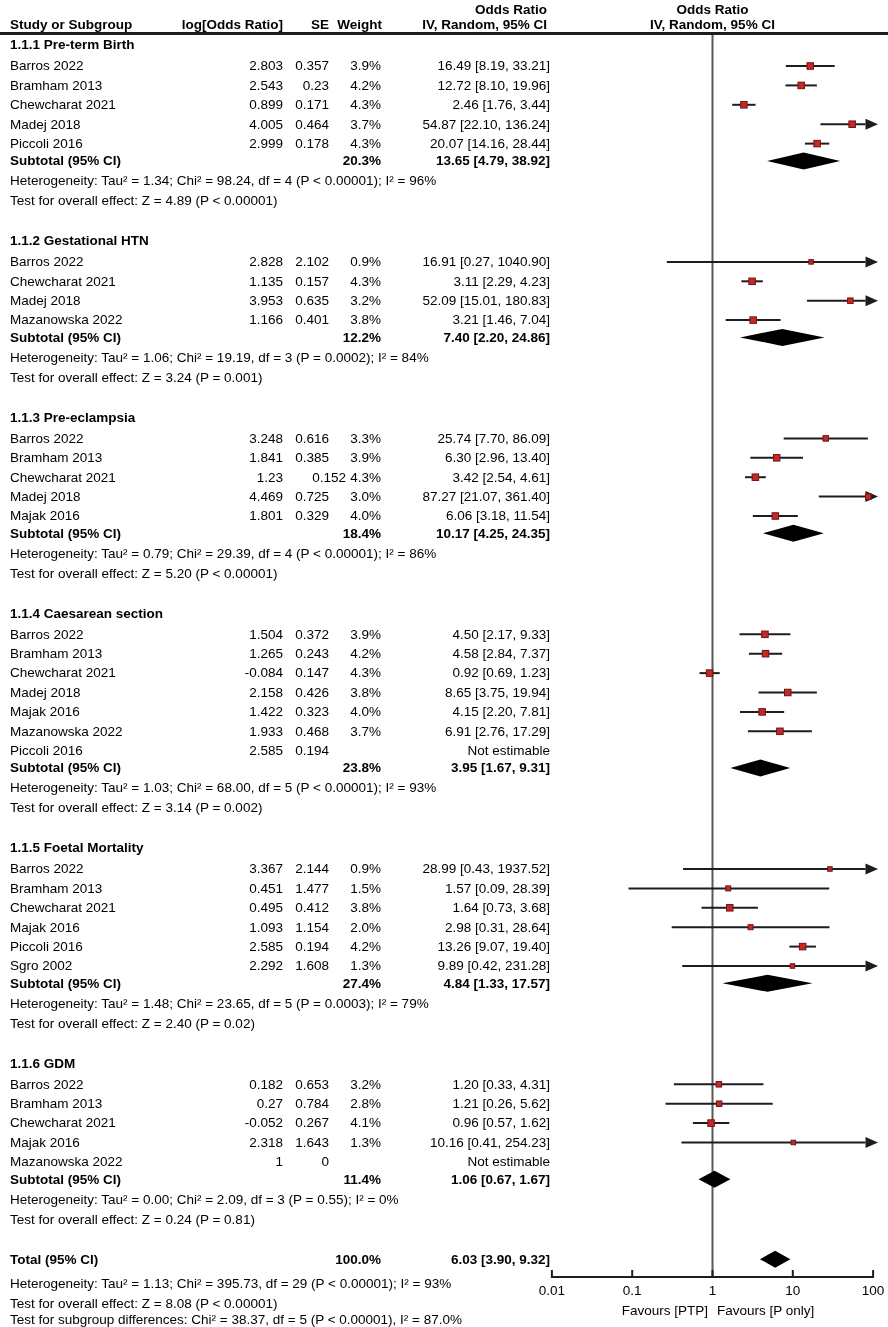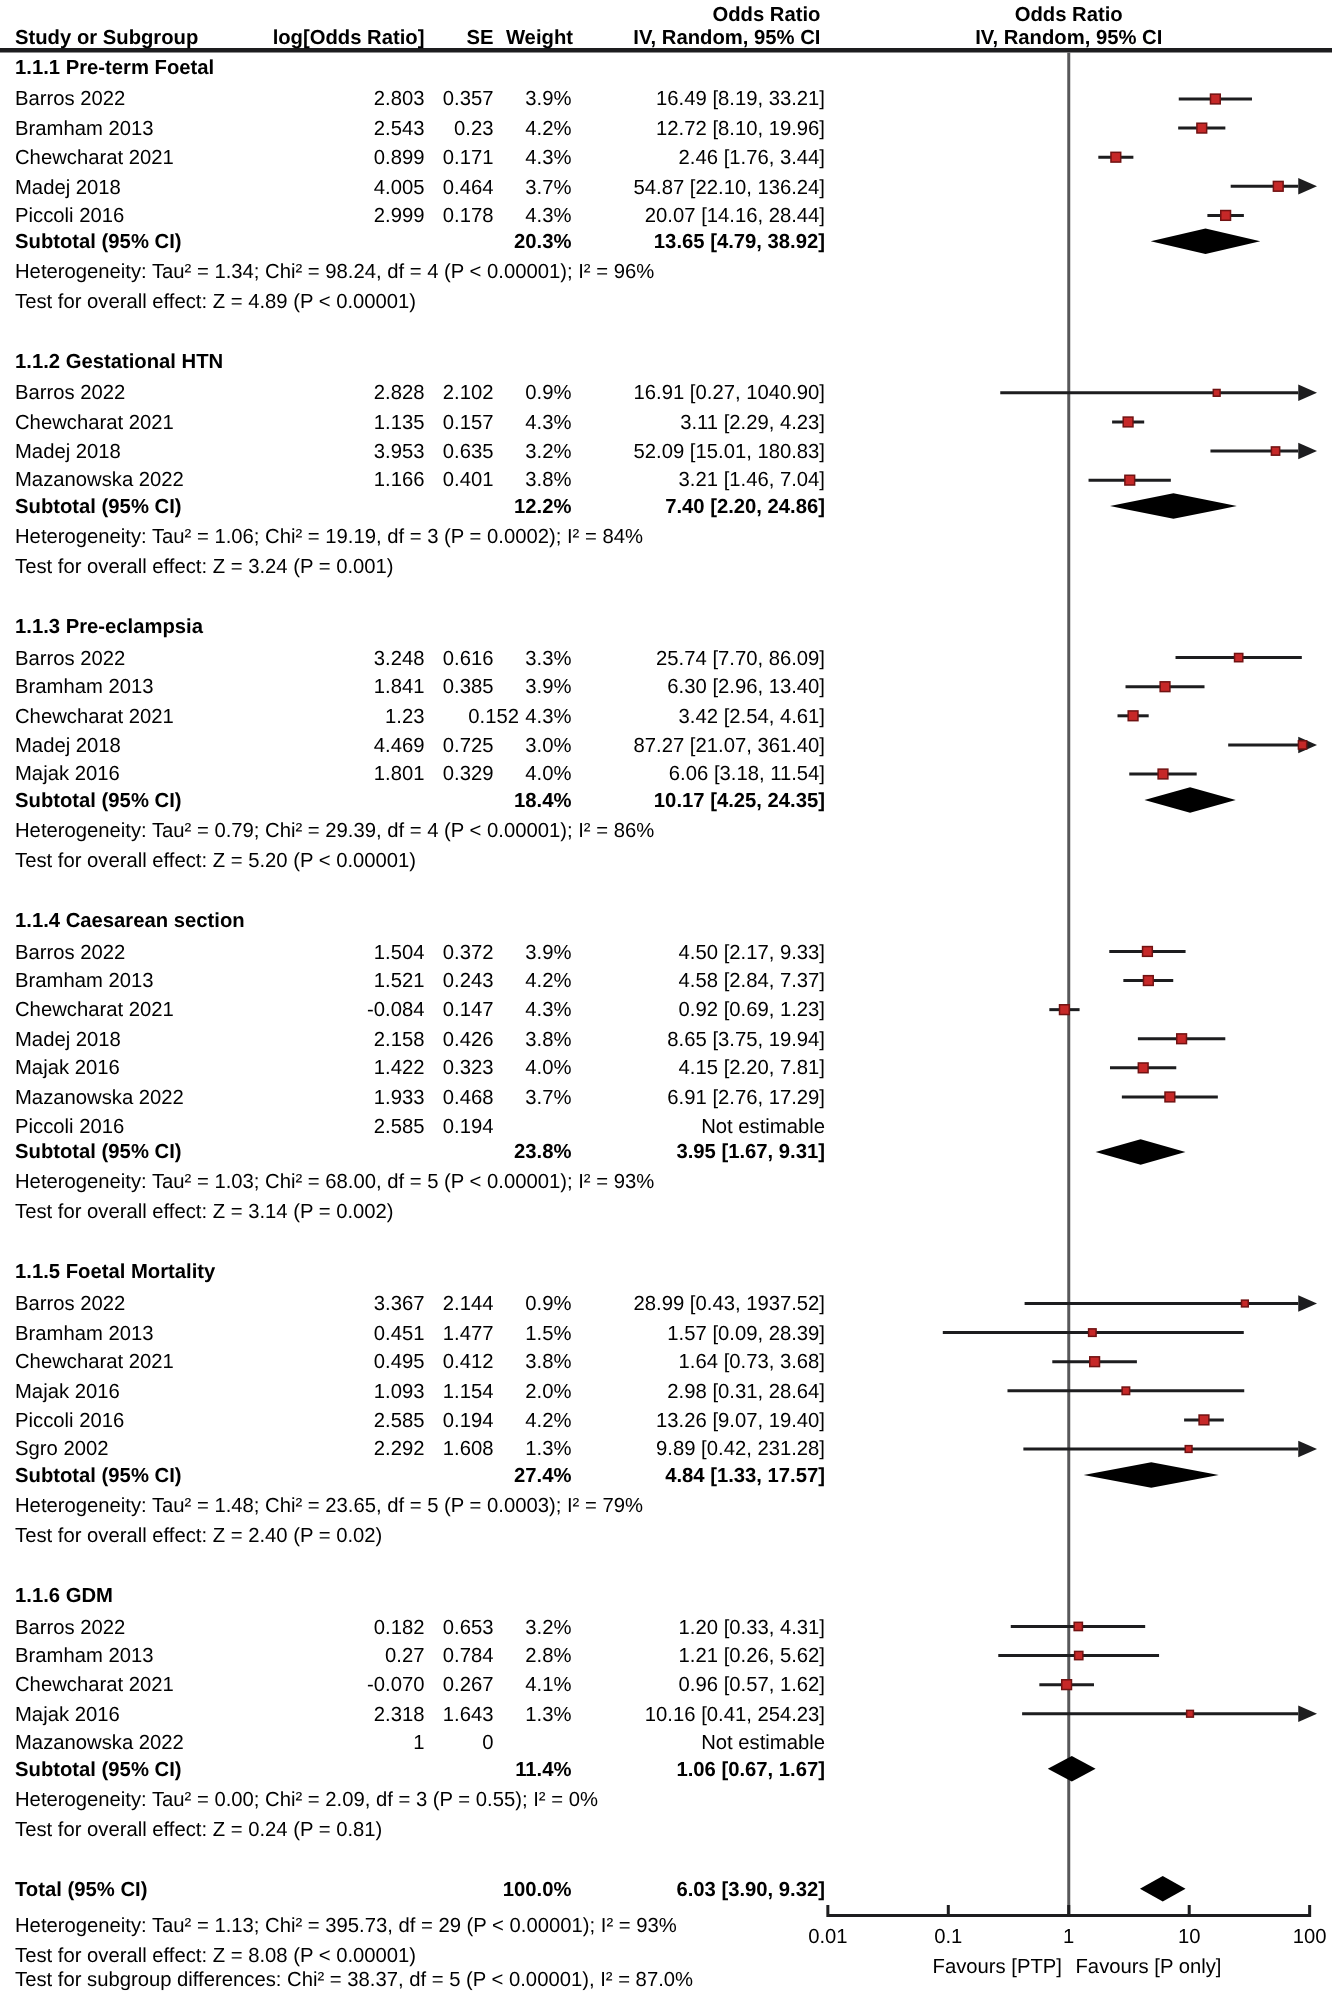--- a/index.html
+++ b/index.html
@@ -121,21 +121,21 @@
   <div class="hdr hdr-iv-plot">IV, Random, 95% CI</div>
 
   <div id="rows-layer">
       <div class="cell" style="top: 1281.3px; left: 511.9px; width: 80px; text-align: center;">0.01</div>
       <div class="cell" style="top: 1281.3px; left: 592.2px; width: 80px; text-align: center;">0.1</div>
       <div class="cell" style="top: 1281.3px; left: 672.5px; width: 80px; text-align: center;">1</div>
       <div class="cell" style="top: 1281.3px; left: 752.8px; width: 80px; text-align: center;">10</div>
       <div class="cell" style="top: 1281.3px; left: 833.1px; width: 80px; text-align: center;">100</div>
       <div class="cell" style="top: 1301.3px; right: 180px;">Favours [PTP]</div>
       <div class="cell" style="top: 1301.3px; left: 717px;">Favours [P only]</div>
-      <div class="cell b" style="top: 35.3px; left: 10px;">1.1.1 Pre-term Foetal</div>
+      <div class="cell b" style="top: 35.3px; left: 10px;">1.1.1 Pre-term Birth</div>
       <div class="cell" style="top: 56.3px; left: 10px;">Barros 2022</div>
       <div class="cell" style="top: 56.3px; right: 605px;">2.803</div>
       <div class="cell" style="top: 56.3px; right: 559px;">0.357</div>
       <div class="cell" style="top: 56.3px; right: 507px;">3.9%</div>
       <div class="cell" style="top: 56.3px; right: 338px;">16.49 [8.19, 33.21]</div>
       <div class="cell" style="top: 75.7px; left: 10px;">Bramham 2013</div>
       <div class="cell" style="top: 75.7px; right: 605px;">2.543</div>
       <div class="cell" style="top: 75.7px; right: 559px;">0.23</div>
       <div class="cell" style="top: 75.7px; right: 507px;">4.2%</div>
       <div class="cell" style="top: 75.7px; right: 338px;">12.72 [8.10, 19.96]</div>
@@ -216,21 +216,21 @@
       <div class="cell b" style="top: 523.6px; right: 338px;">10.17 [4.25, 24.35]</div>
       <div class="cell" style="top: 543.6px; left: 10px;">Heterogeneity: Tau² = 0.79; Chi² = 29.39, df = 4 (P &lt; 0.00001); I² = 86%</div>
       <div class="cell" style="top: 563.6px; left: 10px;">Test for overall effect: Z = 5.20 (P &lt; 0.00001)</div>
       <div class="cell b" style="top: 603.6px; left: 10px;">1.1.4 Caesarean section</div>
       <div class="cell" style="top: 624.6px; left: 10px;">Barros 2022</div>
       <div class="cell" style="top: 624.6px; right: 605px;">1.504</div>
       <div class="cell" style="top: 624.6px; right: 559px;">0.372</div>
       <div class="cell" style="top: 624.6px; right: 507px;">3.9%</div>
       <div class="cell" style="top: 624.6px; right: 338px;">4.50 [2.17, 9.33]</div>
       <div class="cell" style="top: 644px; left: 10px;">Bramham 2013</div>
-      <div class="cell" style="top: 644px; right: 605px;">1.521</div>
+      <div class="cell" style="top: 644px; right: 605px;">1.265</div>
       <div class="cell" style="top: 644px; right: 559px;">0.243</div>
       <div class="cell" style="top: 644px; right: 507px;">4.2%</div>
       <div class="cell" style="top: 644px; right: 338px;">4.58 [2.84, 7.37]</div>
       <div class="cell" style="top: 663.4px; left: 10px;">Chewcharat 2021</div>
       <div class="cell" style="top: 663.4px; right: 605px;">-0.084</div>
       <div class="cell" style="top: 663.4px; right: 559px;">0.147</div>
       <div class="cell" style="top: 663.4px; right: 507px;">4.3%</div>
       <div class="cell" style="top: 663.4px; right: 338px;">0.92 [0.69, 1.23]</div>
       <div class="cell" style="top: 682.8px; left: 10px;">Madej 2018</div>
       <div class="cell" style="top: 682.8px; right: 605px;">2.158</div>
@@ -297,21 +297,21 @@
       <div class="cell" style="top: 1074.6px; right: 605px;">0.182</div>
       <div class="cell" style="top: 1074.6px; right: 559px;">0.653</div>
       <div class="cell" style="top: 1074.6px; right: 507px;">3.2%</div>
       <div class="cell" style="top: 1074.6px; right: 338px;">1.20 [0.33, 4.31]</div>
       <div class="cell" style="top: 1094px; left: 10px;">Bramham 2013</div>
       <div class="cell" style="top: 1094px; right: 605px;">0.27</div>
       <div class="cell" style="top: 1094px; right: 559px;">0.784</div>
       <div class="cell" style="top: 1094px; right: 507px;">2.8%</div>
       <div class="cell" style="top: 1094px; right: 338px;">1.21 [0.26, 5.62]</div>
       <div class="cell" style="top: 1113.4px; left: 10px;">Chewcharat 2021</div>
-      <div class="cell" style="top: 1113.4px; right: 605px;">-0.070</div>
+      <div class="cell" style="top: 1113.4px; right: 605px;">-0.052</div>
       <div class="cell" style="top: 1113.4px; right: 559px;">0.267</div>
       <div class="cell" style="top: 1113.4px; right: 507px;">4.1%</div>
       <div class="cell" style="top: 1113.4px; right: 338px;">0.96 [0.57, 1.62]</div>
       <div class="cell" style="top: 1132.8px; left: 10px;">Majak 2016</div>
       <div class="cell" style="top: 1132.8px; right: 605px;">2.318</div>
       <div class="cell" style="top: 1132.8px; right: 559px;">1.643</div>
       <div class="cell" style="top: 1132.8px; right: 507px;">1.3%</div>
       <div class="cell" style="top: 1132.8px; right: 338px;">10.16 [0.41, 254.23]</div>
       <div class="cell" style="top: 1152.2px; left: 10px;">Mazanowska 2022</div>
       <div class="cell" style="top: 1152.2px; right: 605px;">1</div>

